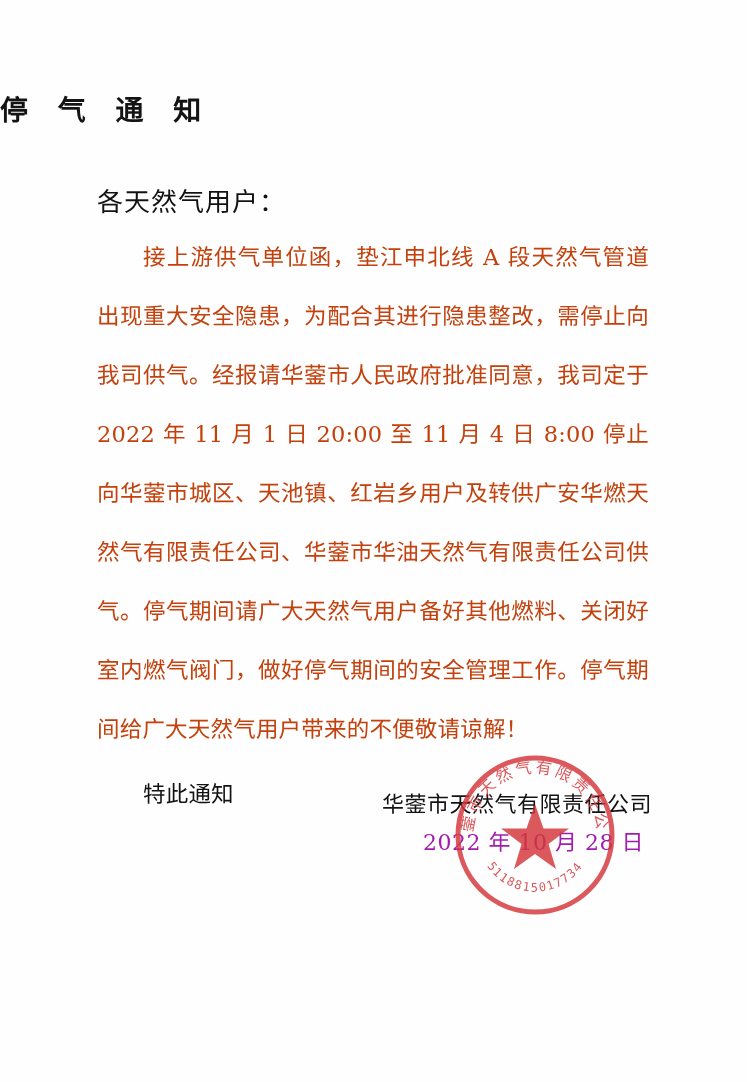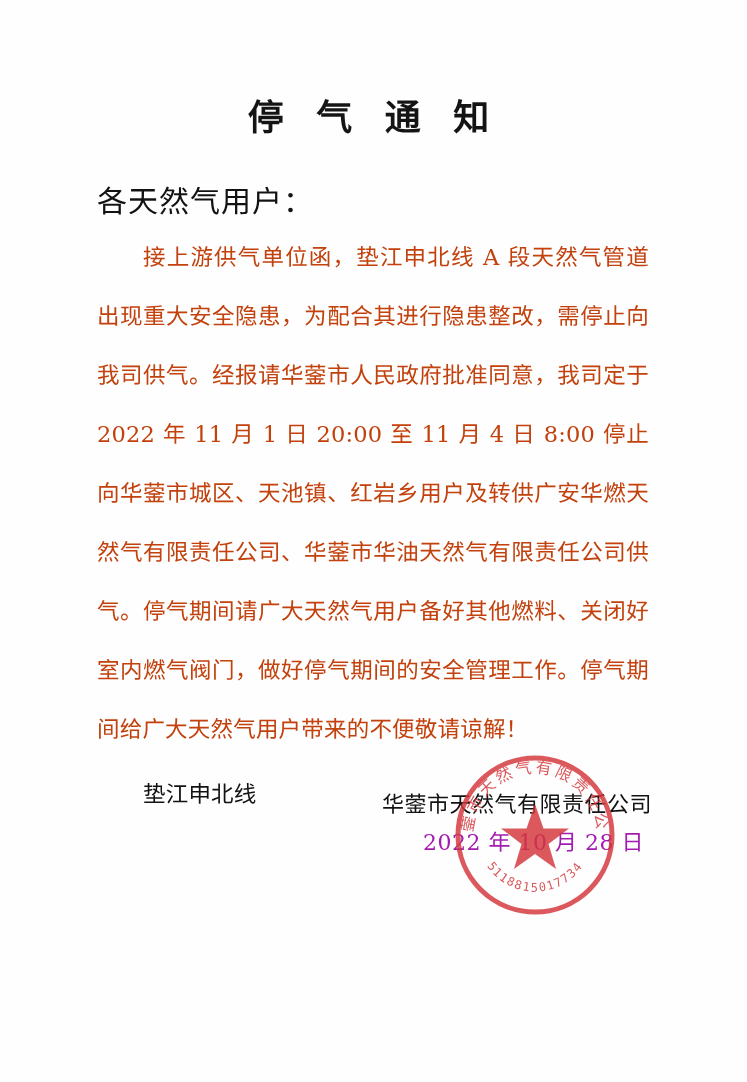--- a/index.html
+++ b/index.html
@@ -21,38 +21,37 @@
     inset: 0;
     background: #fefefe;
   }
 
   
   .doc-title {
     position: absolute;
     top: 88px;
     left: 0;
     width: 747px;
-    text-align: center;
-    font-size: 36px;
+    font-size: 28px;
     font-weight: bold;
     letter-spacing: 10px;
     color: #141414;
     font-family: "DejaVu Serif", "Liberation Serif", serif;
   }
 
   
   .body-block {
     position: absolute;
     top: 182px;
     left: 97px;
     width: 552px;
   }
 
   .salutation {
-    font-size: 30px;
+    font-size: 26px;
     line-height: 40px;
     letter-spacing: 1px;
     color: #121212;
     margin-bottom: 6px;
   }
 
   .para {
     font-size: 22.5px;
     line-height: 59px;
     letter-spacing: 0.2px;
@@ -112,21 +111,21 @@
 </head>
 <body>
 
 <div class="page">
 
   <div class="doc-title">停 气 通 知</div>
 
   <div class="body-block">
     <div class="salutation">各天然气用户：</div>
     <div class="para">接上游供气单位函，垫江申北线 A 段天然气管道出现重大安全隐患，为配合其进行隐患整改，需停止向我司供气。经报请华蓥市人民政府批准同意，我司定于 2022 年 11 月 1 日 20:00 至 11 月 4 日 8:00 停止向华蓥市城区、天池镇、红岩乡用户及转供广安华燃天然气有限责任公司、华蓥市华油天然气有限责任公司供气。停气期间请广大天然气用户备好其他燃料、关闭好室内燃气阀门，做好停气期间的安全管理工作。停气期间给广大天然气用户带来的不便敬请谅解！</div>
-    <div class="closing">垫江申北线</div>
+    <div class="closing">特此通知</div>
   </div>
 
   <div class="signature">
     <div class="sign-org">华蓥市天然气有限责任公司</div>
     <div class="sign-date">2022 年 10 月 28 日</div>
   </div>
 
   <div class="seal">
     <svg viewBox="0 0 166 166" xmlns="http://www.w3.org/2000/svg">
       <defs>

